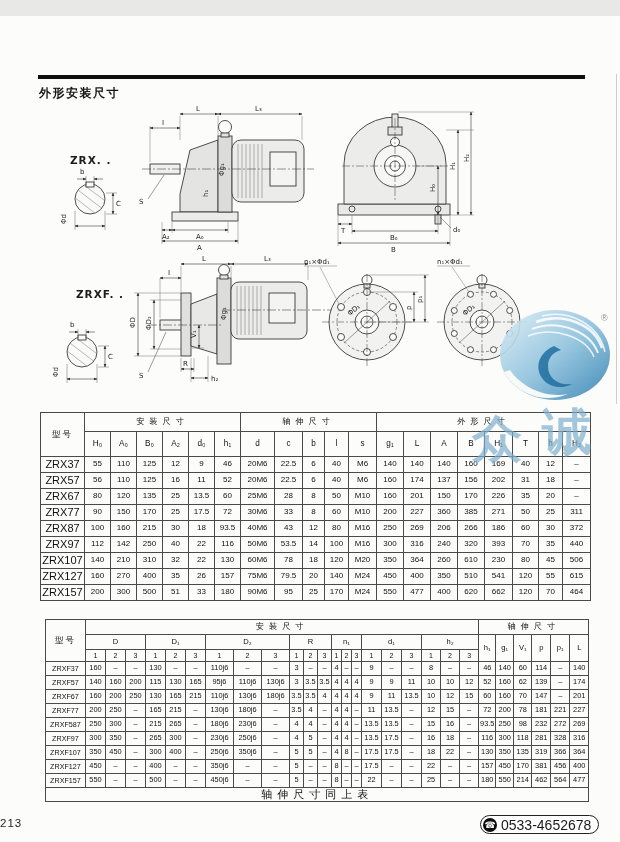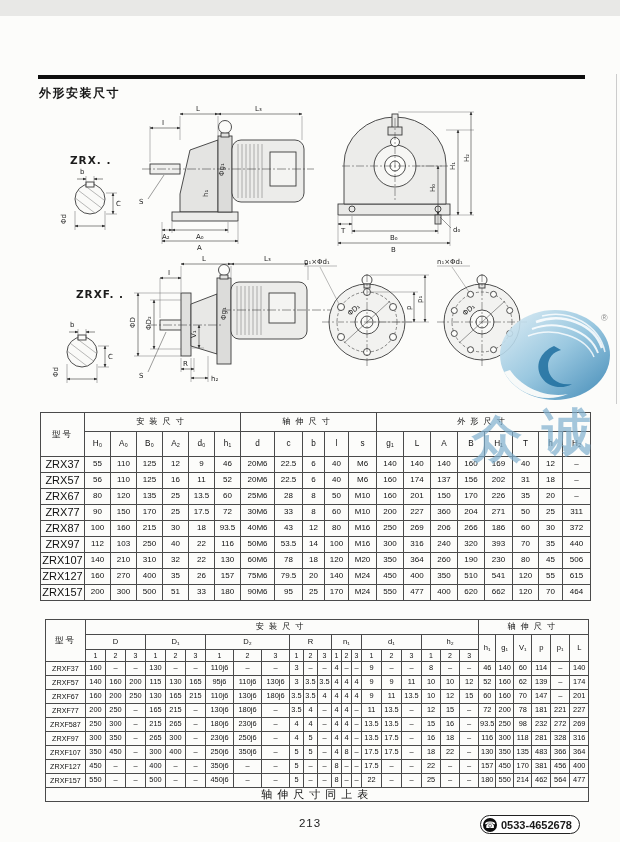--- a/index.html
+++ b/index.html
@@ -23,24 +23,24 @@
 #table1 .model-c{font-size:11px}
 #table2 .group-h{height:15px}
 #table2 .dim-h{height:15px;font-size:7.6px}
 #table2 .sub-h{height:12px;font-size:7px}
 #table2 td{height:14px}
 #table2 .model-c{font-size:7.2px}
 .footer-cell{letter-spacing:5px;height:15px;font-size:11px}
 .wm-char{position:absolute;font-size:50px;font-weight:bold;color:#7fb0cf;opacity:.7;z-index:6;pointer-events:none;font-family:"DejaVu Sans",sans-serif}
 .regmark{position:absolute;left:601px;top:297px;font-size:9px;color:#8e8e8e}
 .wm{position:absolute;left:498px;top:292px;z-index:5;pointer-events:none}
-.pagenum{position:absolute;left:0;top:801px;width:620px;text-align:center;font-size:11.5px;letter-spacing:1px;color:#222}
+.pagenum{position:absolute;left:0;top:801px;width:620px;font-size:11.5px;letter-spacing:1px;color:#222}
 .phone{position:absolute;left:480px;top:799px;height:19px;border:1.6px solid #222;border-radius:10px;display:flex;align-items:center;gap:4px;padding:0 7px 0 2px;background:#fff}
 .phone-ic{width:14px;height:14px;border-radius:50%;background:#0d0d0d;color:#fff;font-size:9px;line-height:14px;text-align:center}
-.phone-num{font-size:11px;font-weight:bold;color:#1a1a1a}
+.phone-num{font-size:14px;font-weight:normal;color:#1a1a1a}
 </style>
 </head>
 <body>
 
 <div class="page">
 
   <div class="rule"></div>
   <div class="edge"></div>
   <div class="title">外形安装尺寸</div>
 
@@ -466,21 +466,21 @@
           <td>17.5</td>
           <td>72</td>
           <td>30M6</td>
           <td>33</td>
           <td>8</td>
           <td>60</td>
           <td>M10</td>
           <td>200</td>
           <td>227</td>
           <td>360</td>
-          <td>204</td>
+          <td>385</td>
           <td>271</td>
           <td>50</td>
           <td>25</td>
           <td>311</td>
         </tr>
         <tr>
           <td class="model-c">ZRX87</td>
           <td>100</td>
           <td>160</td>
           <td>215</td>
@@ -497,21 +497,21 @@
           <td>206</td>
           <td>266</td>
           <td>186</td>
           <td>60</td>
           <td>30</td>
           <td>372</td>
         </tr>
         <tr>
           <td class="model-c">ZRX97</td>
           <td>112</td>
-          <td>103</td>
+          <td>142</td>
           <td>250</td>
           <td>40</td>
           <td>22</td>
           <td>116</td>
           <td>50M6</td>
           <td>53.5</td>
           <td>14</td>
           <td>100</td>
           <td>M16</td>
           <td>300</td>
@@ -532,21 +532,21 @@
           <td>22</td>
           <td>130</td>
           <td>60M6</td>
           <td>78</td>
           <td>18</td>
           <td>120</td>
           <td>M20</td>
           <td>350</td>
           <td>364</td>
           <td>260</td>
-          <td>190</td>
+          <td>610</td>
           <td>230</td>
           <td>80</td>
           <td>45</td>
           <td>506</td>
         </tr>
         <tr>
           <td class="model-c">ZRX127</td>
           <td>160</td>
           <td>270</td>
           <td>400</td>
@@ -868,21 +868,21 @@
           <td>–</td>
           <td>17.5</td>
           <td>17.5</td>
           <td>–</td>
           <td>18</td>
           <td>22</td>
           <td>–</td>
           <td>130</td>
           <td>350</td>
           <td>135</td>
-          <td>483</td>
+          <td>319</td>
           <td>366</td>
           <td>364</td>
         </tr>
         <tr>
           <td class="model-c">ZRXF127</td>
           <td>450</td>
           <td>–</td>
           <td>–</td>
           <td>400</td>
           <td>–</td>

